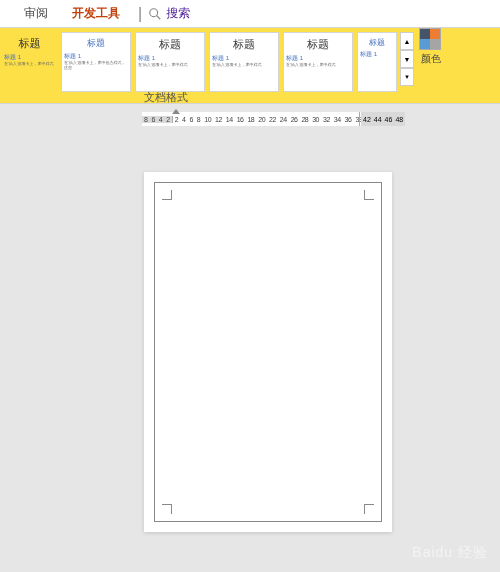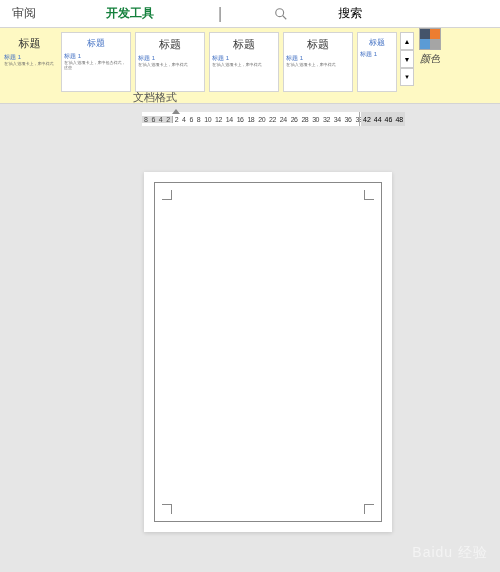--- a/index.html
+++ b/index.html
@@ -1,41 +1,41 @@
 <!DOCTYPE html>
 <html><head>
   <meta charset="utf-8">
   <style>
     * { margin: 0; padding: 0; box-sizing: border-box; }
     body { font-family: "Microsoft YaHei", sans-serif; background: #e6e6e6; width: 500px; height: 572px; overflow: hidden; position: relative; }
     
-    .menu-bar { background: #fff; height: 28px; display: flex; align-items: center; padding-left: 0; border-bottom: 1px solid #d4d4d4; gap: 46px; }
+    .menu-bar { background: #fff; height: 28px; display: flex; align-items: center; padding-left: 12px; border-bottom: 1px solid #d4d4d4; }
     .menu-item { padding: 4px 12px; font-size: 12px; color: #444; cursor: pointer; }
-    .menu-item.active { font-weight: bold; color: #15803d; }
+    .menu-item.active { font-weight: bold; color: #c2410c; }
     .search-sep { color: #888; margin: 0 6px; }
     .search-icon { width: 14px; height: 14px; }
-    .search-text { font-size: 12px; color: #000000; margin-left: 4px; }
+    .search-text { font-size: 12px; color: #4c1d95; margin-left: 4px; }
     
-    .ribbon { background: #fef9c3; height: 76px; display: flex; border-bottom: 1px solid #d4d4d4; position: relative; }
+    .ribbon { background: #fde047; height: 76px; display: flex; border-bottom: 1px solid #d4d4d4; position: relative; }
     .style-box { width: 70px; height: 60px; background: #fff; border: 1px solid #d4d4d4; margin: 4px 2px; padding: 2px; font-size: 7px; overflow: hidden; cursor: pointer; position: relative; }
     .style-title { font-size: 11px; color: #333; text-align: center; margin: 2px 0; }
     .style-title.blue { color: #4472c4; font-size: 9px; }
     .style-sub { font-size: 6px; color: #4472c4; }
     .style-body { font-size: 4px; color: #666; line-height: 1.2; }
     .style-box.first { width: 55px; border: none; background: transparent; }
     .style-spin { width: 14px; display: flex; flex-direction: column; margin: 4px 1px; }
     .spin-btn { height: 18px; border: 1px solid #ccc; background: #fff; font-size: 7px; display: flex; align-items: center; justify-content: center; cursor: pointer; }
     .swatch-grid { display: grid; grid-template-columns: 1fr 1fr; width: 22px; height: 22px; border: 1px solid #aaa; }
     .sw-a { background: #44546a; }
     .sw-b { background: #ed7d31; }
     .sw-c { background: #5b9bd5; }
     .sw-d { background: #a5a5a5; }
-    .color-label { font-size: 10px; color: #444; text-align: center; margin-top: 2px; font-style: italic; }
+    .color-label { font-size: 10px; color: #444; text-align: right; margin-top: 2px; }
     
-    .ribbon-label { position: absolute; top: 90px; left: 133px; font-size: 11px; color: #555; }
+    .ribbon-label { position: absolute; top: 90px; left: 144px; font-size: 11px; color: #555; }
     
     .ruler { position: absolute; top: 112px; left: 142px; height: 14px; display: flex; align-items: center; font-size: 7px; color: #444; background: #fff; }
     .ruler-neg { background: #d9d9d9; padding: 0 2px; display: flex; gap: 4px; border-right: 1px solid #aaa; }
     .ruler-pos { padding: 0 2px; display: flex; gap: 4px; }
     .ruler-neg span, .ruler-pos span { letter-spacing: -0.5px; }
     .ruler-mark { position: absolute; top: -3px; left: 30px; width: 8px; height: 6px; }
     .ruler-mark::before { content: ''; position: absolute; border-left: 4px solid transparent; border-right: 4px solid transparent; border-bottom: 5px solid #888; top: 0; }
     .ruler-sep { position: absolute; top: 112px; left: 359px; width: 1px; height: 14px; background: #aaa; }
     .ruler-right { position: absolute; top: 112px; left: 361px; height: 14px; background: #d9d9d9; font-size: 7px; display: flex; gap: 3px; padding: 0 2px; align-items: center; }
     

